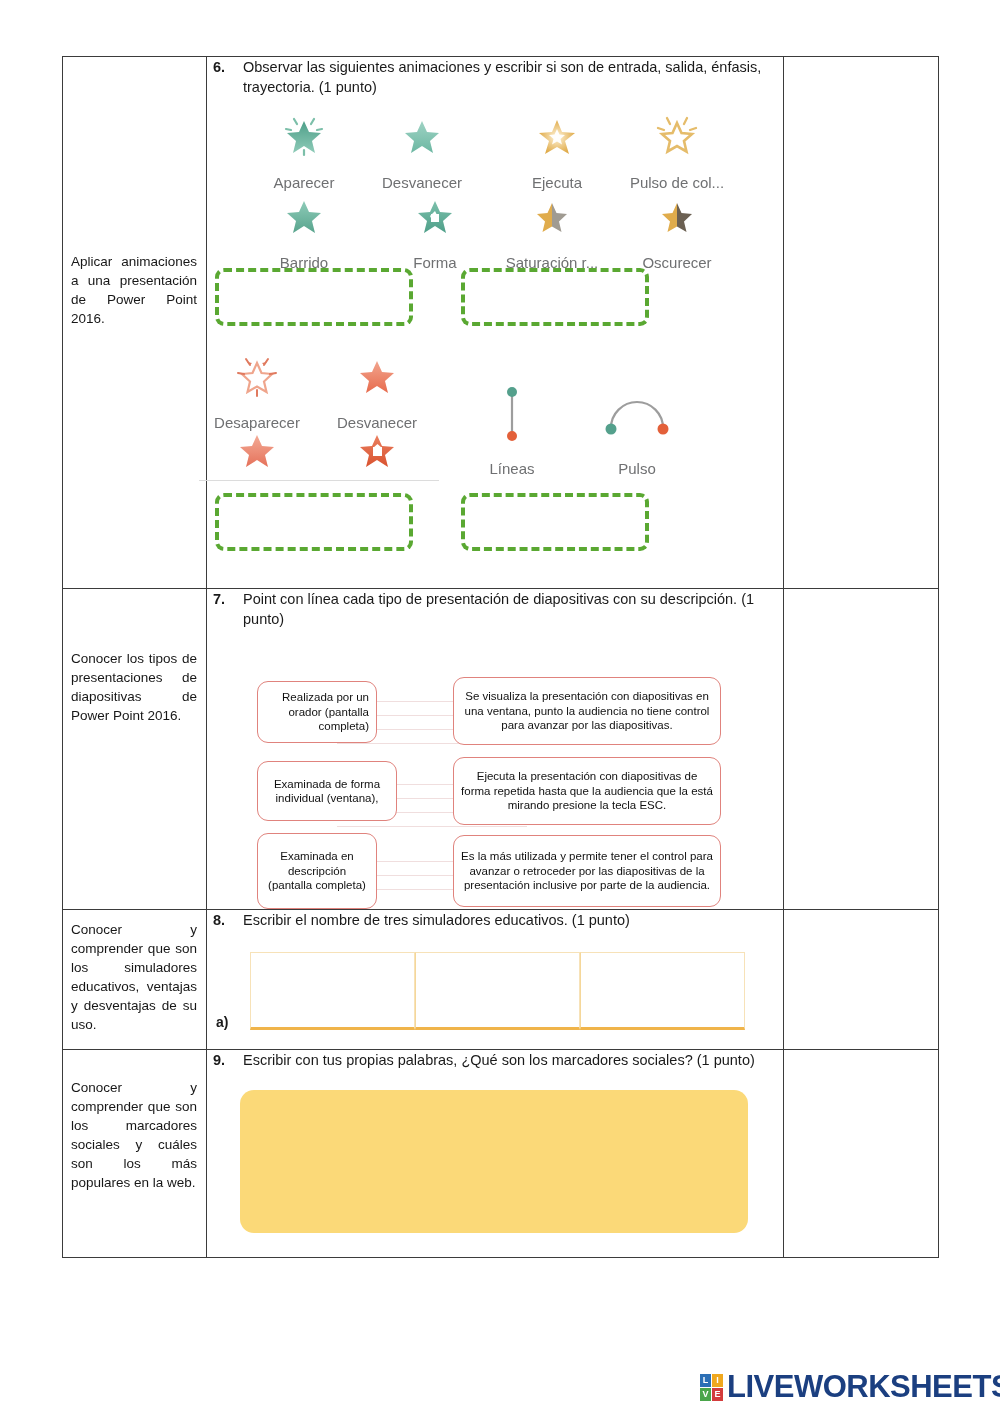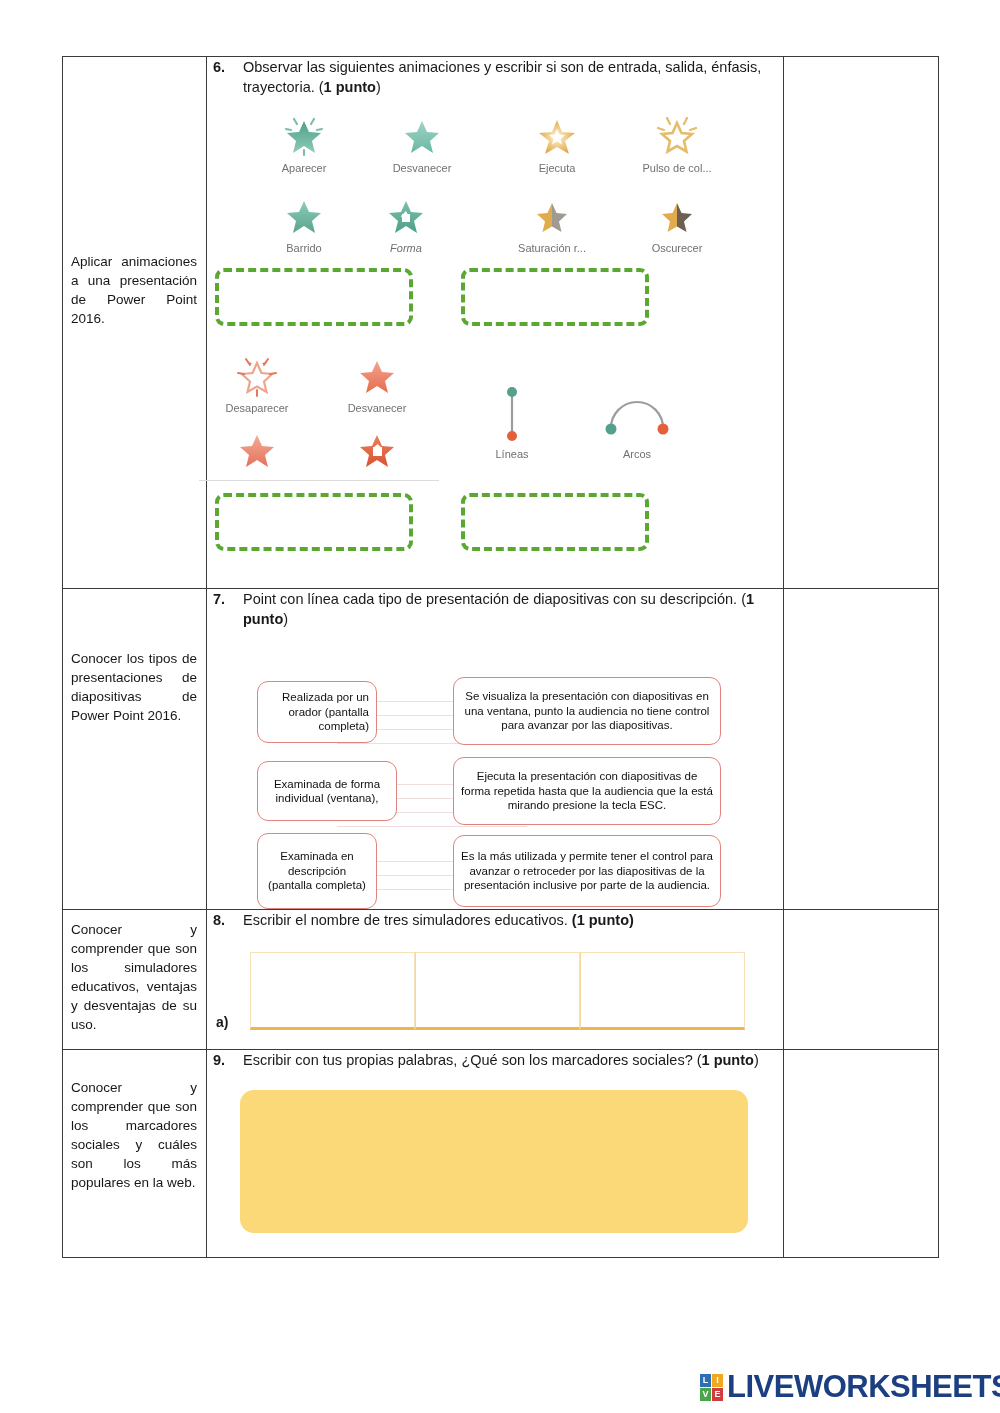--- a/index.html
+++ b/index.html
@@ -34,27 +34,27 @@
     padding:10px 9px 10px 8px;
     color:#171717;
   }
 
   .qcell{padding:8px 10px 10px 10px;position:relative;}
 
   
   .qhead{display:flex;align-items:flex-start;gap:0;}
   .qnum{font-weight:bold;font-size:14.5px;width:30px;flex:0 0 30px;line-height:20px;padding-left:6px;}
   .qtext{font-size:14.5px;line-height:20px;flex:1;}
-  .qtext b{font-weight:bold;}
+  .qtext b{font-weight:normal;}
 
   
   .anim-wrap{position:relative;height:485px;margin-top:6px;}
   .anim-item{position:absolute;text-align:center;width:110px;}
   .anim-label{
-    font-size:11px;color:#6f7072;line-height:16px;margin-top:1px;
+    font-size:15px;color:#6f7072;line-height:16px;margin-top:16px;
     white-space:nowrap;
   }
   .icon-box{height:48px;display:flex;align-items:center;justify-content:center;}
 
   .hrule{position:absolute;height:1px;background:#dcdcdc;}
 
   .dropzone{
     position:absolute;
     border:4px dashed #5aa832;
     border-radius:9px;
@@ -221,21 +221,21 @@
                   <stop offset="0" stop-color="#8ecbb8"></stop>
                         <stop offset="1" stop-color="#58a48d"></stop>
                       </linearGradient>
                     </defs>
                 <polygon points="23,9 28,20 40,21 31,29 34,41 23,34 12,41 15,29 6,21 18,20" fill="url(#gTeal3)"></polygon>
               </svg>
             </div>
             <div class="anim-label">Barrido</div>
           </div>
 
-          <div class="anim-item" style="left:144px;top:88px;font-style:italic;">
+          <div class="anim-item" style="left:173px;top:88px;">
             <div class="icon-box">
               <svg width="46" height="46" viewBox="0 0 46 46">
                 <defs>
                       <linearGradient id="gTeal4" x1="0" y1="0" x2="0" y2="1">
                   <stop offset="0" stop-color="#7cc0ab"></stop>
                         <stop offset="1" stop-color="#4e9f89"></stop>
                       </linearGradient>
                     </defs>
                 <polygon points="23,9 28,20 40,21 31,29 34,41 23,34 12,41 15,29 6,21 18,20" fill="url(#gTeal4)"></polygon>
                 <polygon points="23,19 26,25 21,30 18,24" fill="#ffffff"></polygon>
@@ -363,21 +363,21 @@
           </div>
 
           <div class="anim-item" style="left:375px;top:288px;">
             <div class="icon-box" style="height:54px">
               <svg width="72" height="48" viewBox="0 0 72 48">
                 <path d="M10 34 A 26 26 0 0 1 62 34" fill="none" stroke="#9d9d9d" stroke-width="2.2"></path>
                 <circle cx="10" cy="35" r="5.5" fill="#54a08c"></circle>
                 <circle cx="62" cy="35" r="5.5" fill="#e3603a"></circle>
               </svg>
             </div>
-            <div class="anim-label">Arcos</div>
+            <div class="anim-label">Pulso</div>
           </div>
 
           <div class="dropzone" style="left:8px;top:390px;width:198px;height:58px;"></div>
           <div class="dropzone" style="left:254px;top:390px;width:188px;height:58px;"></div>
         </div>
       </td>
 
       <td></td>
     </tr>
 

